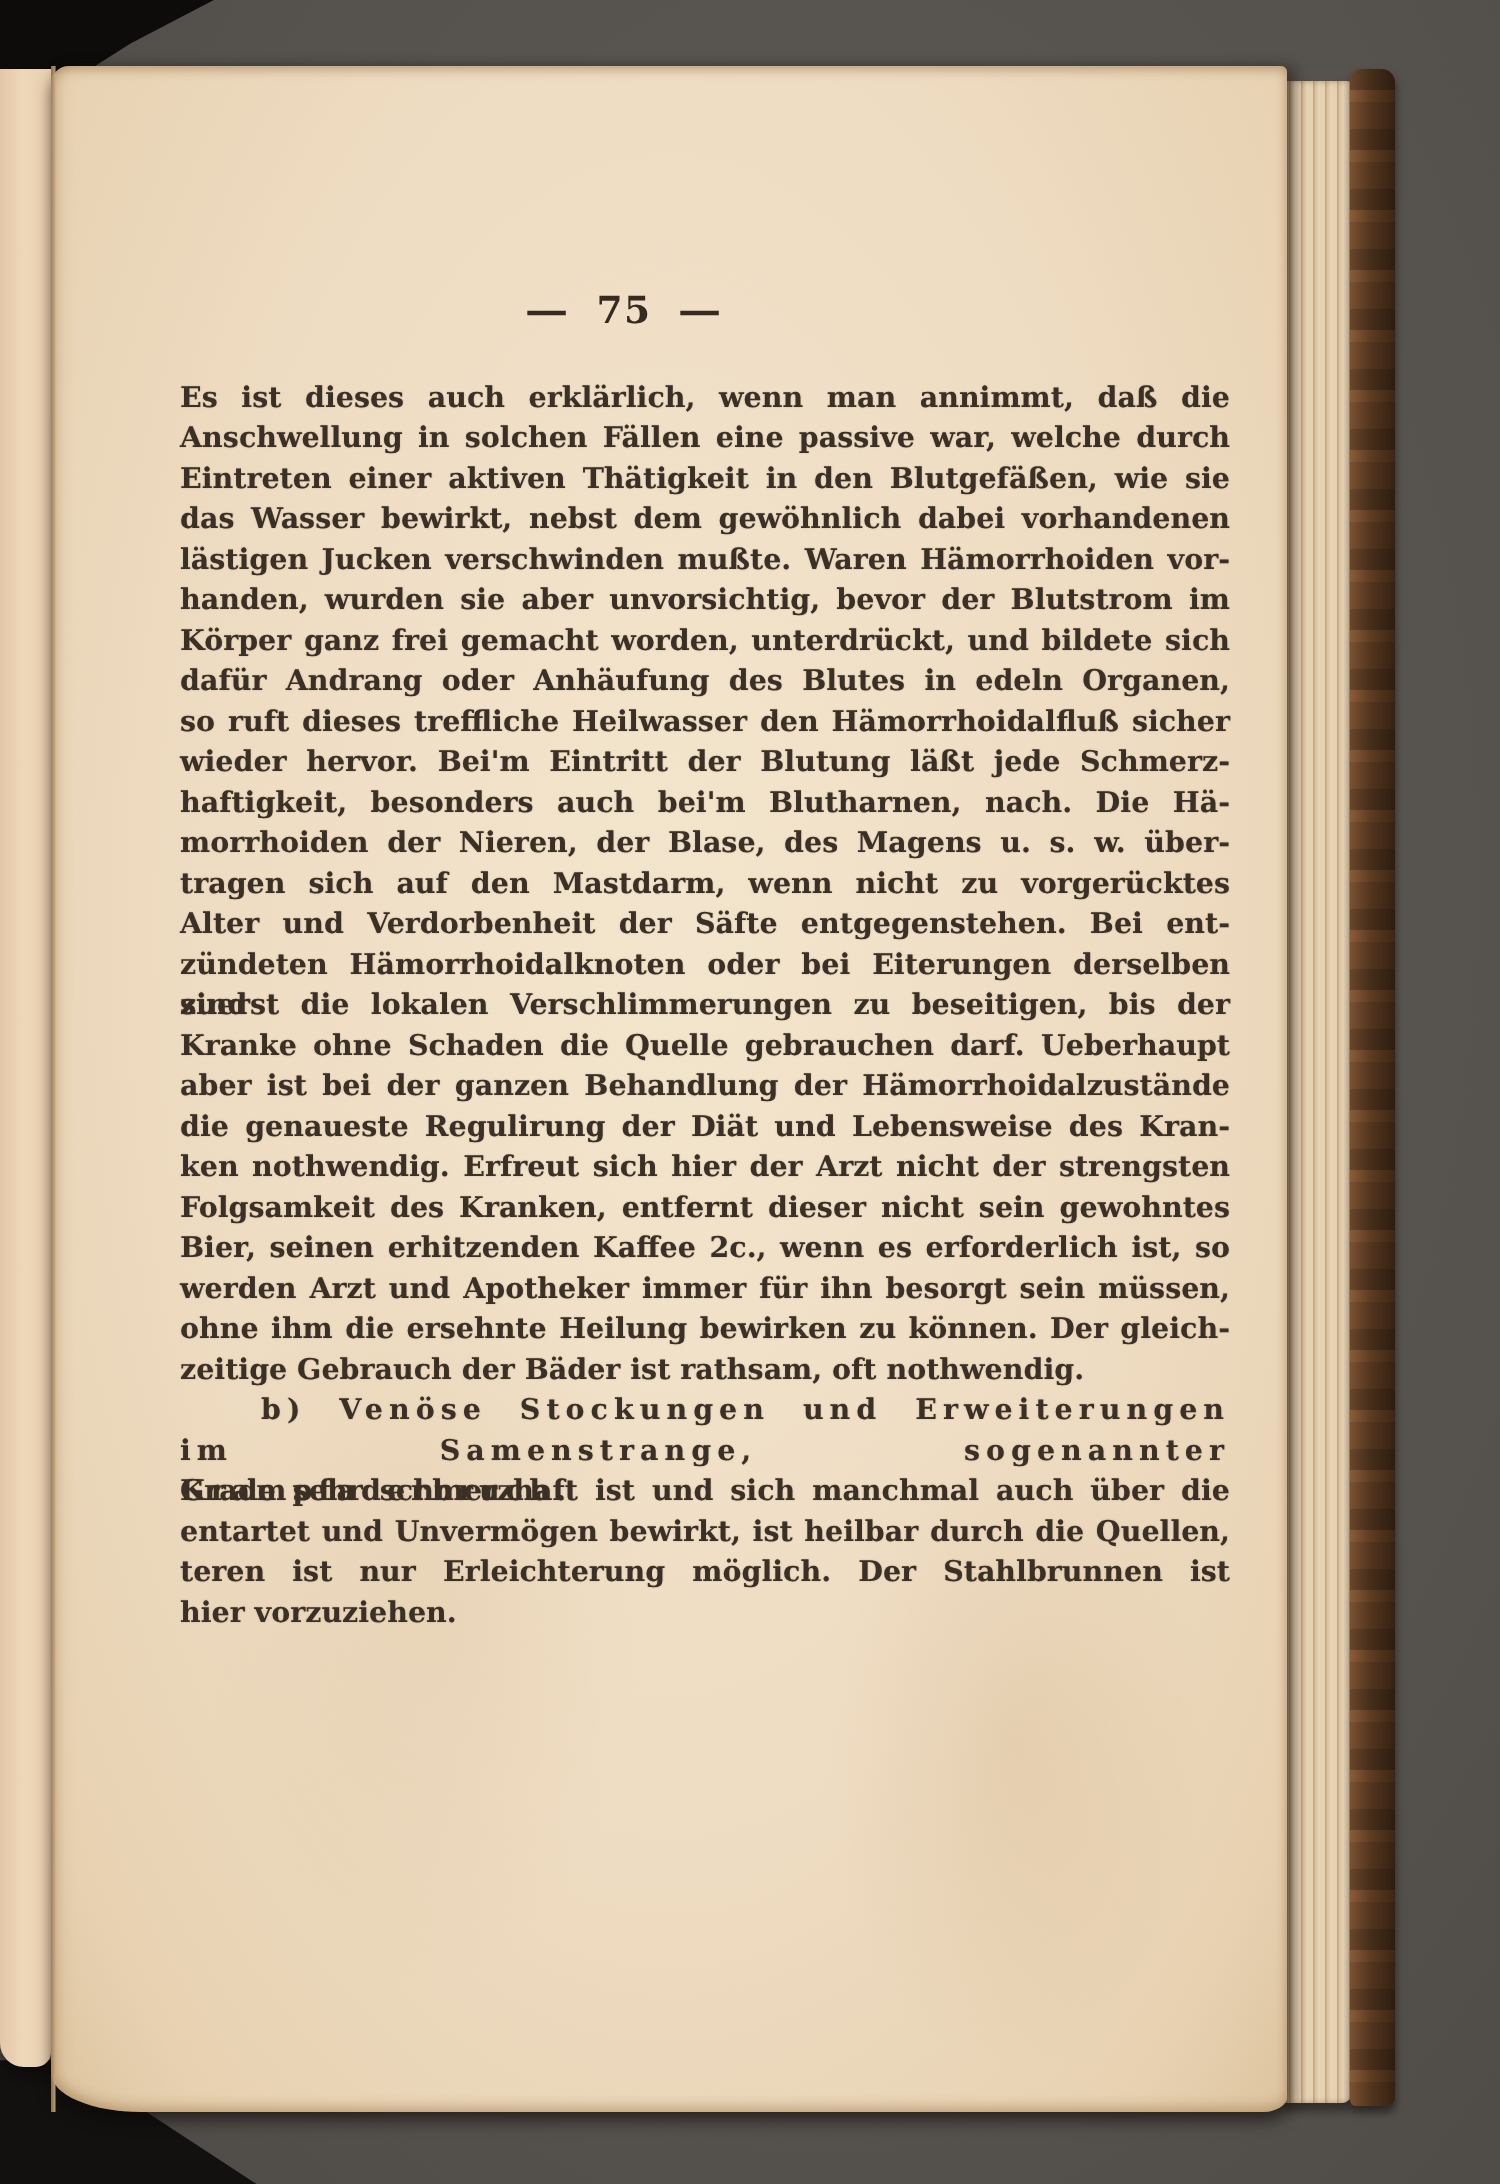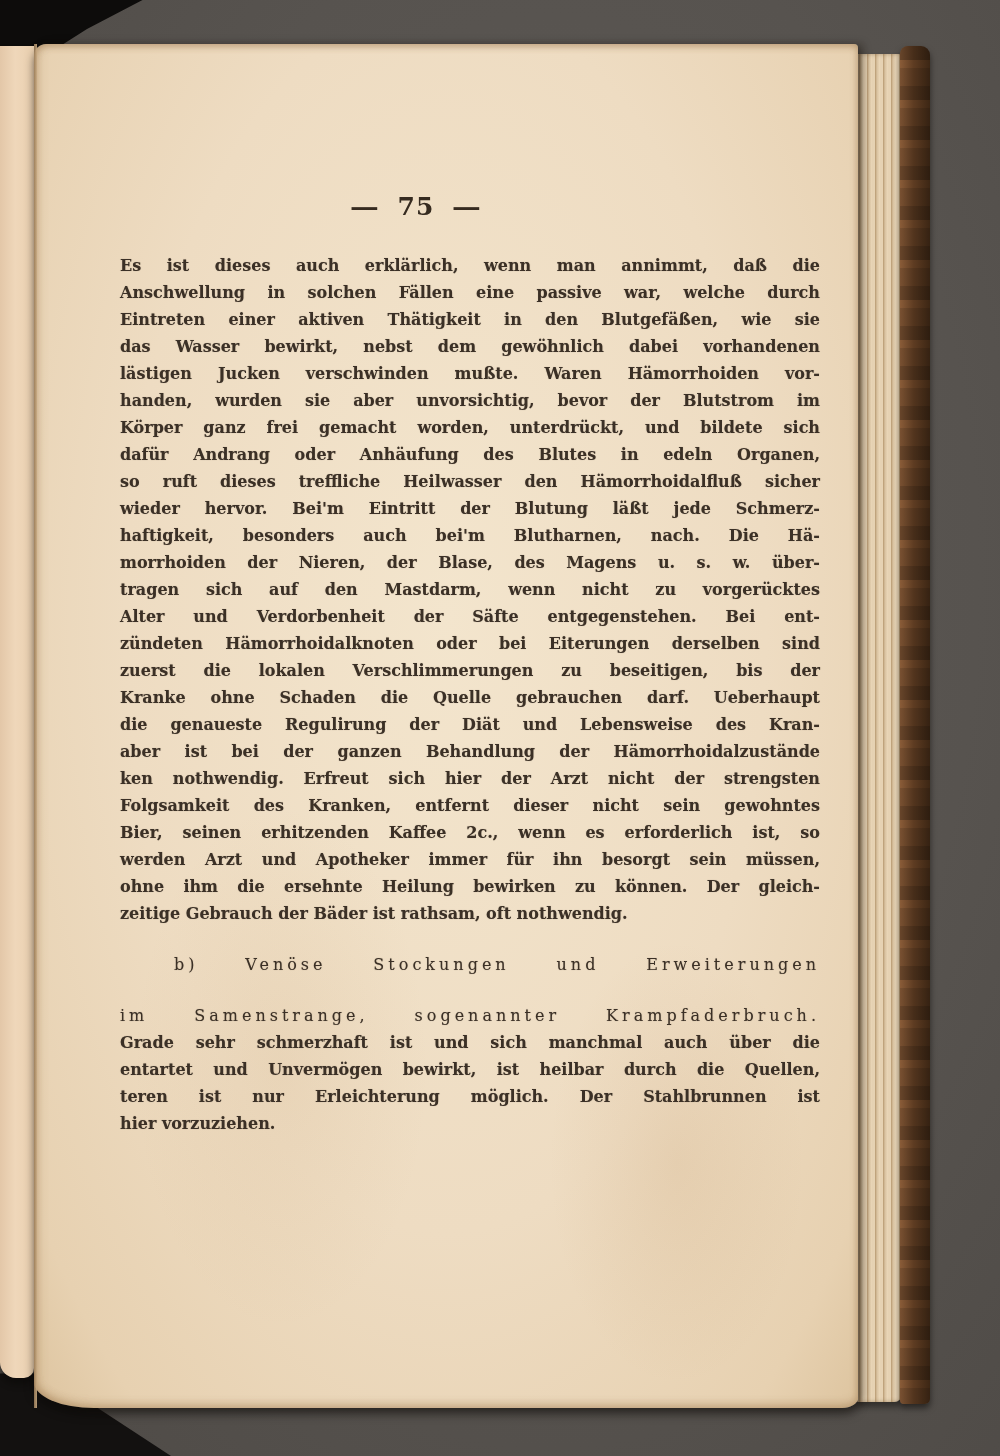--- a/index.html
+++ b/index.html
@@ -51,25 +51,25 @@
     background:linear-gradient(to right,#9a7c58,#c9ab83);opacity:.9;}
 
   
   .folio{position:absolute;left:32px;top:147px;width:700px;height:30px;
     display:flex;align-items:center;justify-content:center;gap:20px;
     color:#362b20;font-size:25px;font-weight:bold;letter-spacing:1px;}
   .folio .dash{transform:scaleX(1.15);}
 
   
   .text-block{position:absolute;left:86px;top:208px;width:700px;color:#3b3026;
-    font-size:16px;font-weight:bold;line-height:27px;
+    font-size:19px;font-weight:bold;line-height:27px;
     text-shadow:0 0 1px rgba(59,48,38,.35);}
   .line{height:27px;text-align:justify;text-align-last:justify;-moz-text-align-last:justify;white-space:normal;}
   .line.end{text-align-last:left;-moz-text-align-last:left;}
-  .line.sp{letter-spacing:4px;font-weight:normal;margin-top:24px;}
+  .line.sp{letter-spacing:4px;font-weight:bold;}
   .line.indent{padding-left:54px;}
 </style>
 </head>
 <body>
 
 <div class="stage">
   <div class="wedge-tl"></div>
   <div class="wedge-bl"></div>
 
   <div class="left-strip"></div>
@@ -96,22 +96,22 @@
         <div class="line j">dafür Andrang oder Anhäufung des Blutes in edeln Organen,</div>
         <div class="line j">so ruft dieses treffliche Heilwasser den Hämorrhoidalfluß sicher</div>
         <div class="line j">wieder hervor. Bei'm Eintritt der Blutung läßt jede Schmerz-</div>
         <div class="line j">haftigkeit, besonders auch bei'm Blutharnen, nach. Die Hä-</div>
         <div class="line j">morrhoiden der Nieren, der Blase, des Magens u. s. w. über-</div>
         <div class="line j">tragen sich auf den Mastdarm, wenn nicht zu vorgerücktes</div>
         <div class="line j">Alter und Verdorbenheit der Säfte entgegenstehen. Bei ent-</div>
         <div class="line j">zündeten Hämorrhoidalknoten oder bei Eiterungen derselben sind</div>
         <div class="line j">zuerst die lokalen Verschlimmerungen zu beseitigen, bis der</div>
         <div class="line j">Kranke ohne Schaden die Quelle gebrauchen darf. Ueberhaupt</div>
+        <div class="line j">aber ist bei der ganzen Behandlung der Hämorrhoidalzustände</div>
         <div class="line j">die genaueste Regulirung der Diät und Lebensweise des Kran-</div>
-        <div class="line j">aber ist bei der ganzen Behandlung der Hämorrhoidalzustände</div>
         <div class="line j">ken nothwendig. Erfreut sich hier der Arzt nicht der strengsten</div>
         <div class="line j">Folgsamkeit des Kranken, entfernt dieser nicht sein gewohntes</div>
         <div class="line j">Bier, seinen erhitzenden Kaffee 2c., wenn es erforderlich ist, so</div>
         <div class="line j">werden Arzt und Apotheker immer für ihn besorgt sein müssen,</div>
         <div class="line j">ohne ihm die ersehnte Heilung bewirken zu können. Der gleich-</div>
         <div class="line end">zeitige Gebrauch der Bäder ist rathsam, oft nothwendig.</div>
         <div class="line sp indent">b) Venöse Stockungen und Erweiterungen</div>
         <div class="line sp">im Samenstrange, sogenannter Krampfaderbruch.</div>
         <div class="line j">Grade sehr schmerzhaft ist und sich manchmal auch über die</div>
         <div class="line j">entartet und Unvermögen bewirkt, ist heilbar durch die Quellen,</div>

